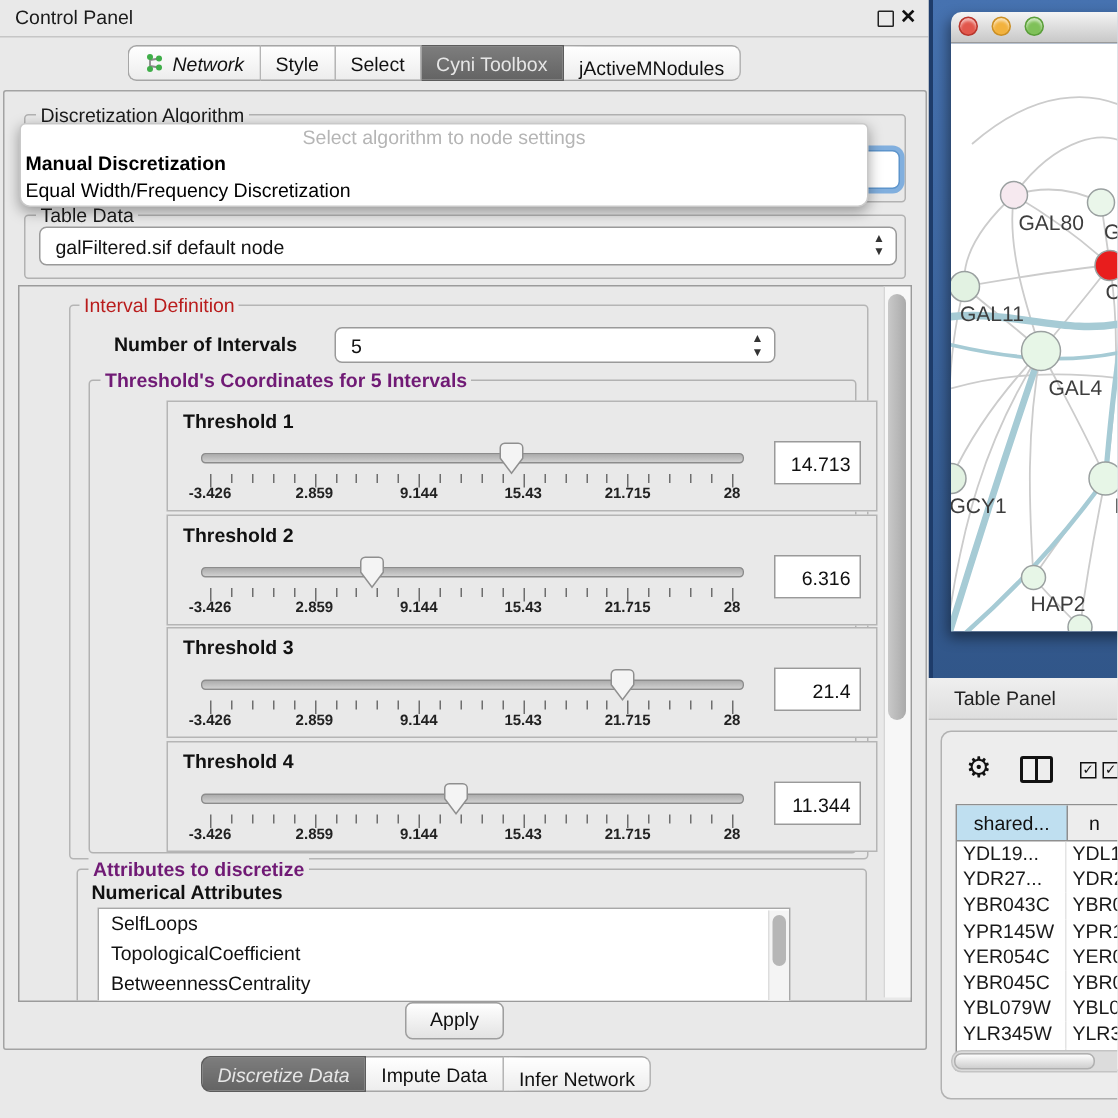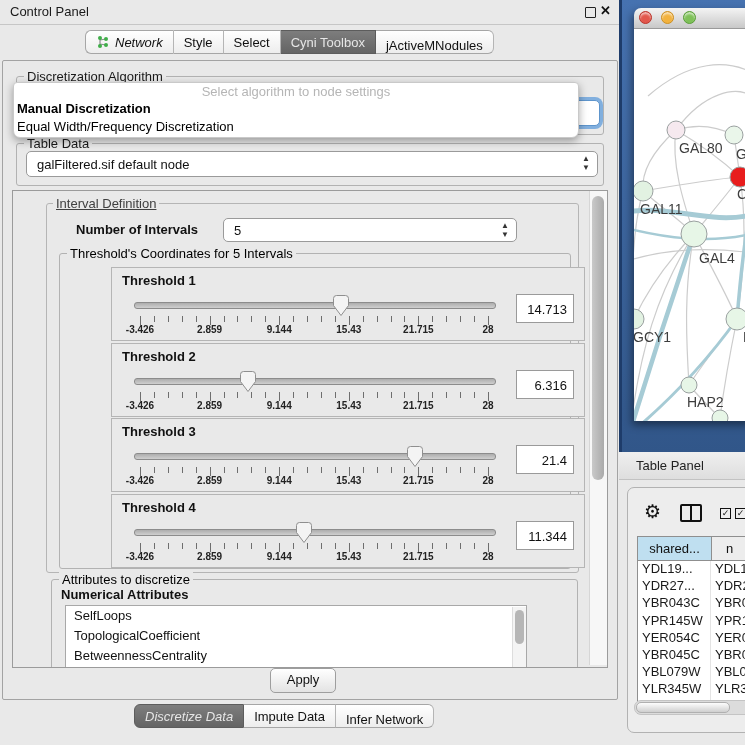--- a/index.html
+++ b/index.html
@@ -18,21 +18,21 @@
   .seg .tab:first-child{border-left:1px solid #a6a6a6;border-radius:6px 0 0 6px;font-style:italic;}
   .seg .tab:last-child{border-radius:0 6px 6px 0;align-items:flex-end;}
   .seg .tab.sel{background:linear-gradient(#7d7d7d,#646464);color:#e6e6e6;border-color:#5c5c5c;}
   .top-tabs{left:85px;top:30px;}
   .bottom-tabs{left:134px;top:704px;}
   
   .outer-frame{position:absolute;left:2px;top:60px;width:614px;height:638px;border:1px solid #a3a3a3;border-radius:2px;background:#e9e9e9;}
   
   .group{position:absolute;border:1px solid #b2b2b2;border-radius:3px;}
   .group-title{position:absolute;font-size:13px;background:#e9e9e9;padding:0 3px;white-space:nowrap;}
-  .gt-black{color:#1a1a1a;} .gt-green{color:#404040;text-decoration:underline;} .gt-blue{color:#000000;}
+  .gt-black{color:#1a1a1a;} .gt-green{color:#b91c1c;} .gt-blue{color:#701a75;font-weight:bold;}
   
   .combo{position:absolute;background:#fff;border:1px solid #9a9a9a;border-radius:5px;font-size:13px;color:#111;
          display:flex;align-items:center;padding-left:10px;box-sizing:border-box;}
   .combo .arrows{position:absolute;right:7px;top:2px;display:flex;flex-direction:column;line-height:9px;font-size:8px;color:#333;}
   .combo.focused{box-shadow:0 0 0 3px rgba(110,165,220,.85);border-color:#5e95cc;}
   
   .popup{position:absolute;left:13px;top:82px;width:564px;height:54px;background:#fff;border:1px solid #c9c9c9;
          border-radius:4px 4px 7px 7px;box-shadow:0 3px 9px rgba(0,0,0,.35);z-index:30;}
   .popup-ph{height:17px;text-align:center;font-size:13px;color:#b5b5b5;line-height:17px;}
   .popup-item{height:18px;line-height:18px;font-size:13px;color:#000;padding-left:3px;}

